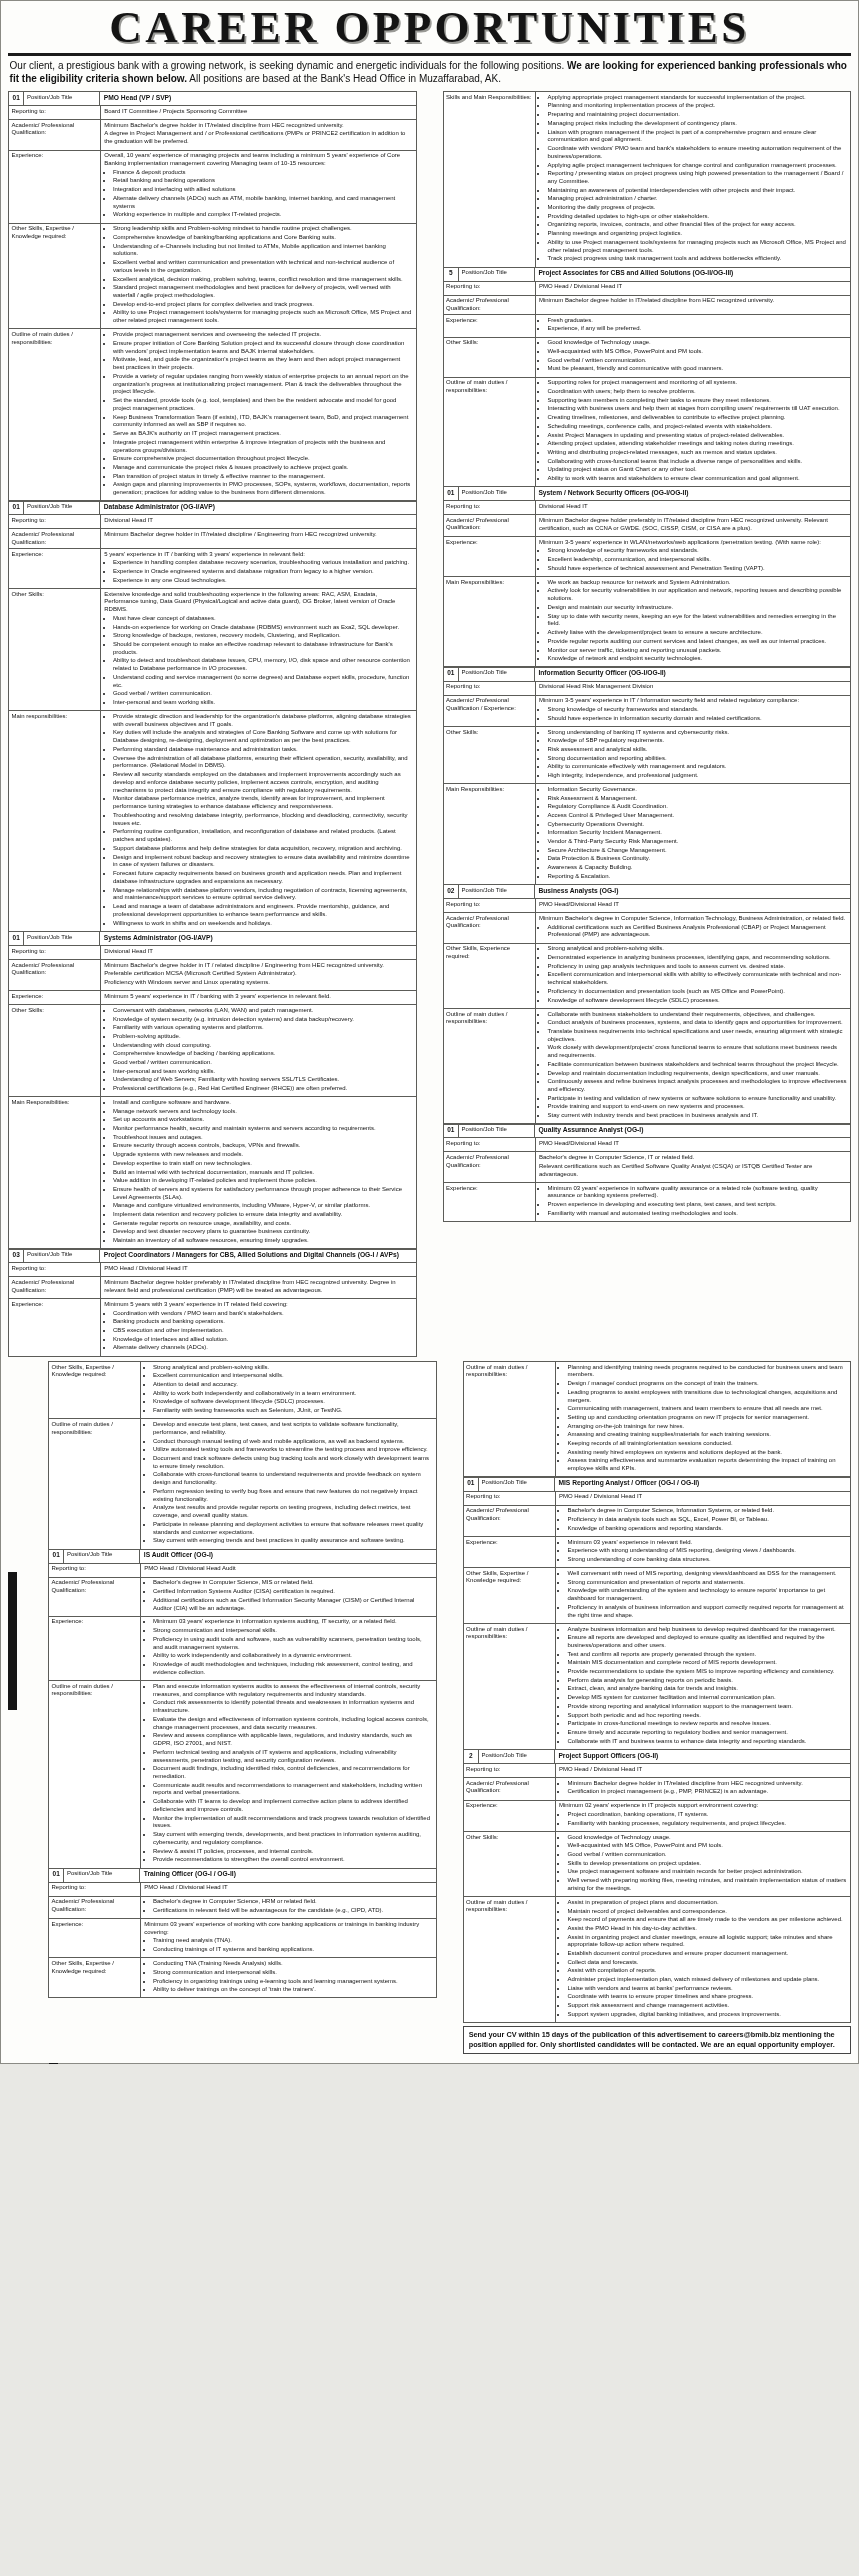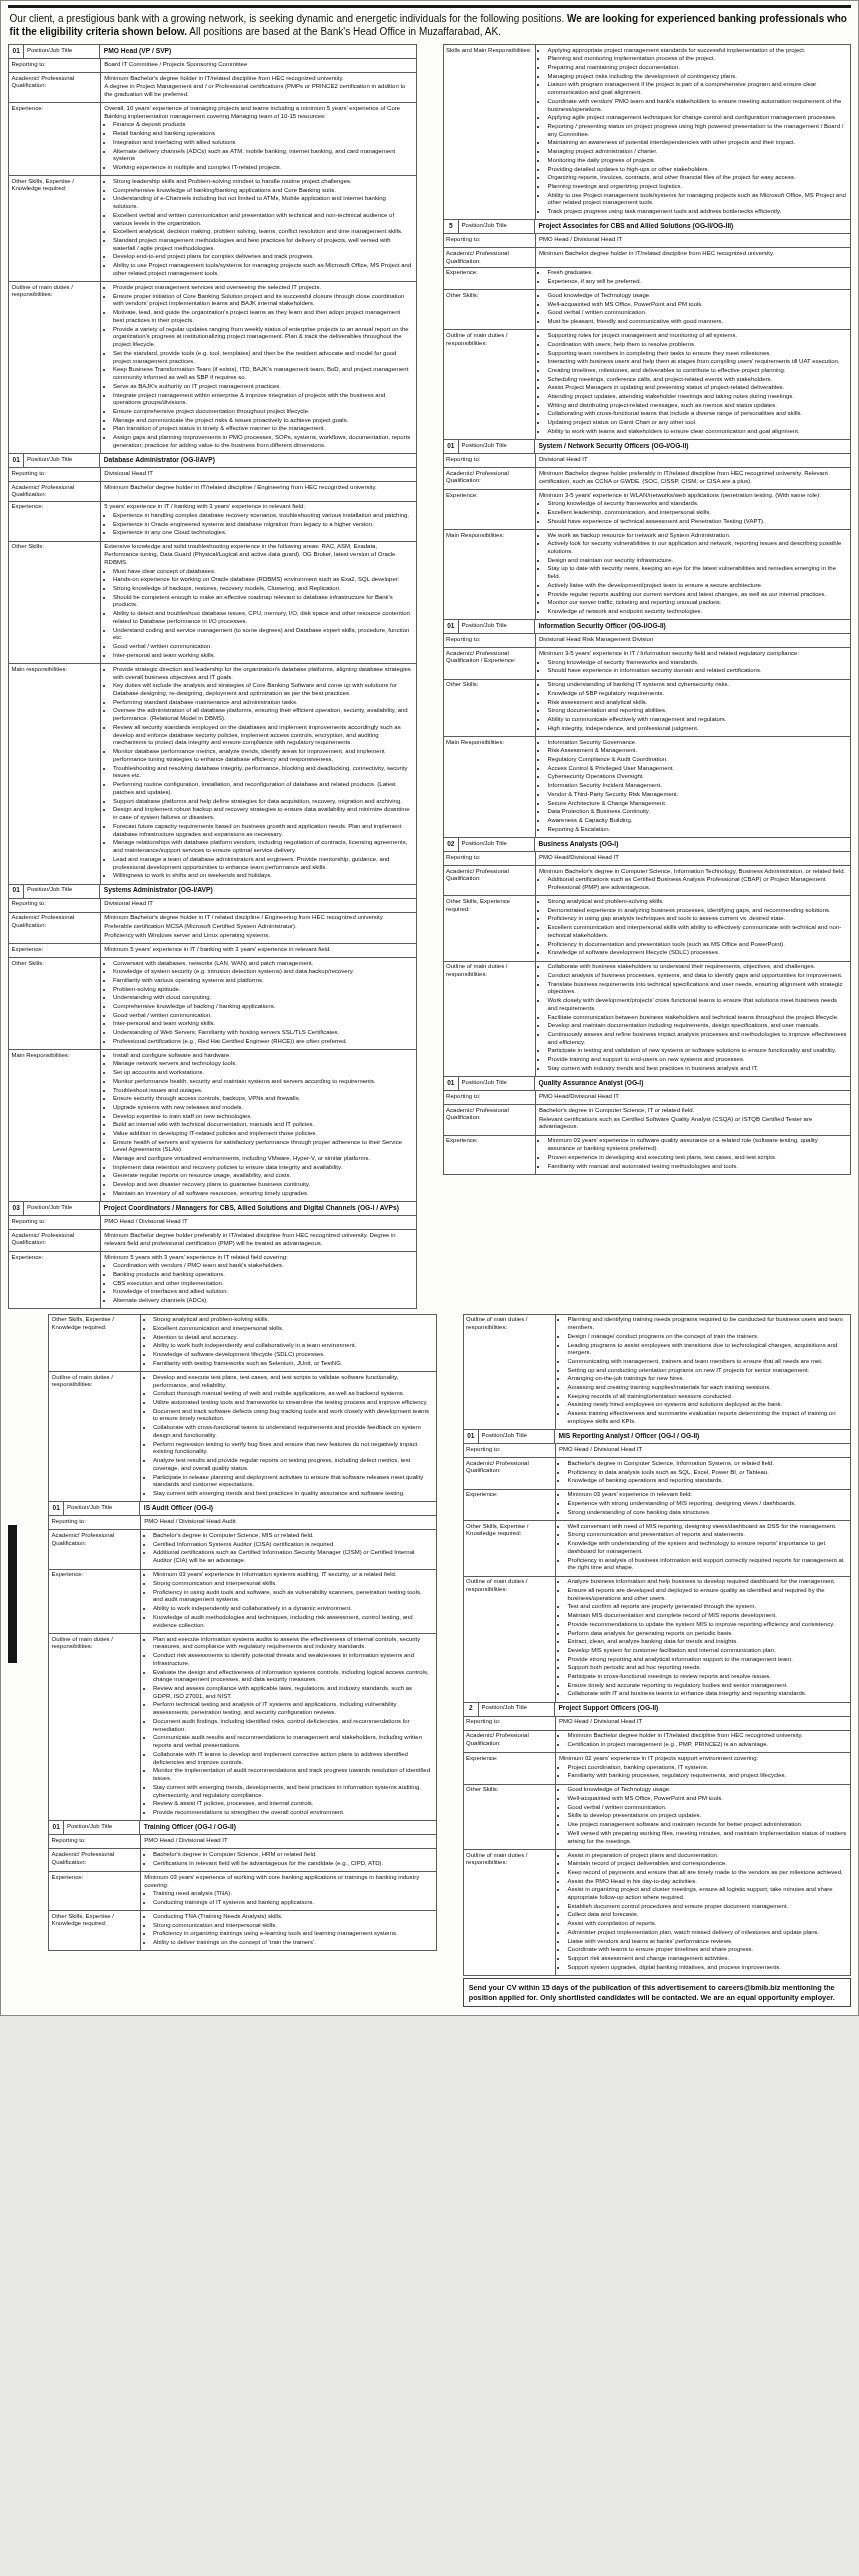--- a/index.html
+++ b/index.html
@@ -27,20 +27,21 @@
   .footer-box{border:0.9px solid #444;background:#fff;margin-top:3.4px;padding:3.4px 5.2px;font-size:7.3px;line-height:1.35;font-weight:bold;}
   .footer-box .email{text-decoration:none;}
   .edge-bar{position:absolute;background:#151515;width:9.5px;}
   .edge-bar.bar1{left:0px;top:211px;height:138px;}
   .edge-bar.bar2{left:41px;top:702px;height:133px;}
 </style>
 </head>
 <body>
 
 <div class="page">
+  <div class="masthead">CAREER OPPORTUNITIES</div>
   <div class="masthead-rule"></div>
   <p class="intro"><span>Our client, a prestigious bank with a growing network, is seeking dynamic and energetic individuals for the following positions. </span><b>We are looking for experienced banking professionals who fit the eligibility criteria shown below.</b><span> All positions are based at the Bank's Head Office in Muzaffarabad, AK.</span></p>
 
   <div class="grid top">
     <div class="col" id="col-top-left">
         <div class="block">
           <div class="row">
             <div class="cell-num">01</div>
             <div class="cell-label">Position/Job Title</div>
             <div class="cell-content title-cell">PMO Head (VP / SVP)</div>

